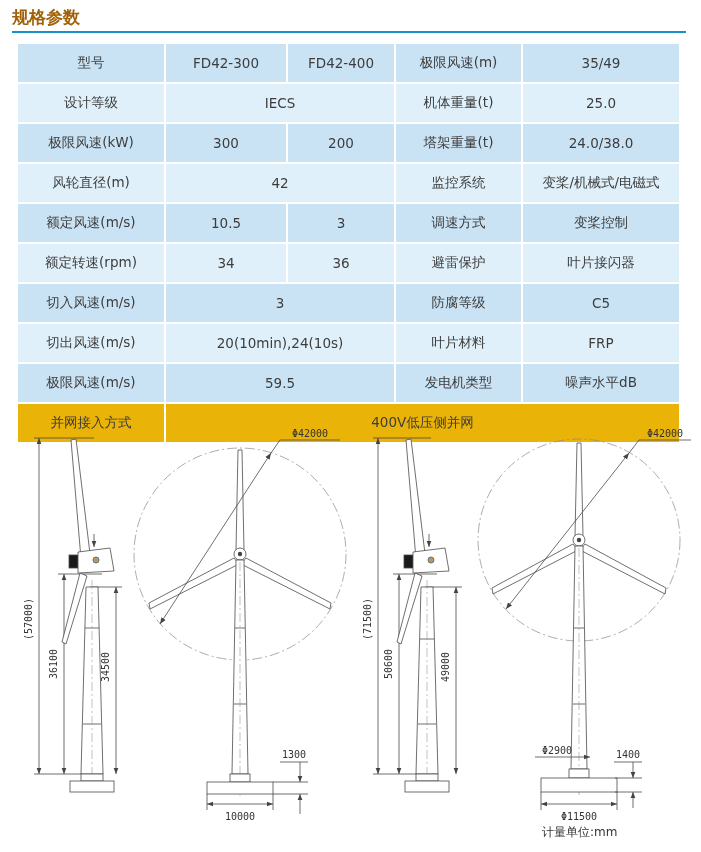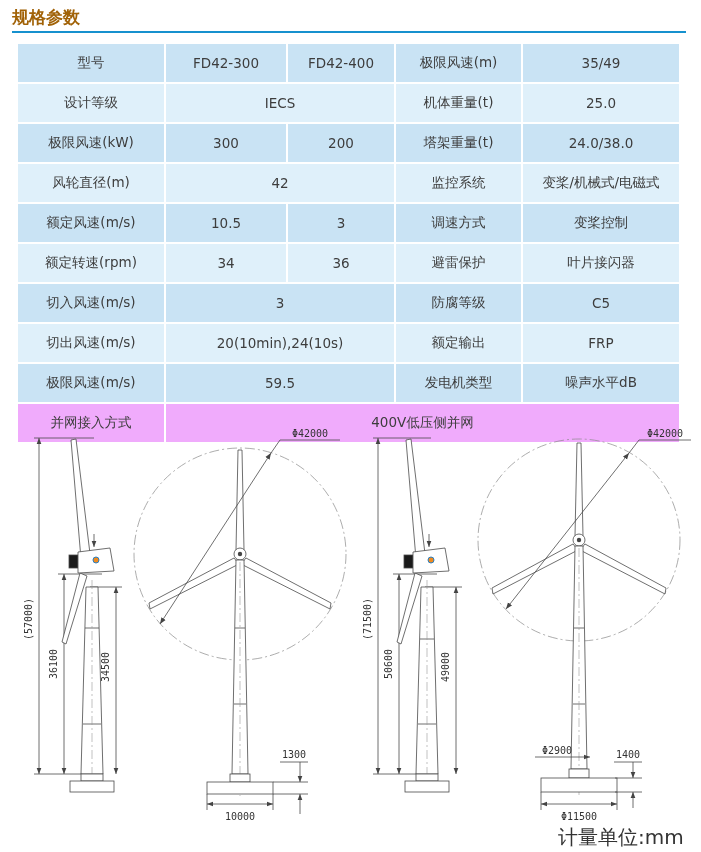--- a/index.html
+++ b/index.html
@@ -18,25 +18,25 @@
     position:absolute;left:16px;top:42px;width:665px;
     border-collapse:separate;border-spacing:2px;background:#ffffff;
     table-layout:fixed;
   }
   table.spec td{
     height:38px;text-align:center;vertical-align:middle;
     font-size:13.5px;color:#3d3d3d;padding:0 12px;overflow:hidden;white-space:nowrap;
   }
   table.spec tr:nth-child(odd) td{background:#c9e3f4;}
   table.spec tr:nth-child(even) td{background:#dff0fa;}
-  table.spec tr:last-child td{background:#f0abfc;}
+  table.spec tr:last-child td{background:#eab308;}
   .drawing{position:absolute;}
   svg text{font-family:"DejaVu Sans Mono","Liberation Mono",monospace;fill:#333;}
   .unit-note{
-    position:absolute;left:558px;top:824px;font-size:20px;color:#333;
+    position:absolute;left:542px;top:824px;font-size:12px;color:#333;
     font-family:"DejaVu Sans","Liberation Sans",sans-serif;
   }
 </style>
 </head>
 <body>
 
 <div class="page-title">规格参数</div>
 <div class="title-rule"></div>
 
 <table class="spec">
@@ -90,21 +90,21 @@
     </tr>
     <tr>
       <td>切入风速(m/s)</td>
       <td colspan="2">3</td>
       <td>防腐等级</td>
       <td>C5</td>
     </tr>
     <tr>
       <td>切出风速(m/s)</td>
       <td colspan="2">20(10min),24(10s)</td>
-      <td>额定输出</td>
+      <td>叶片材料</td>
       <td>FRP</td>
     </tr>
     <tr>
       <td>极限风速(m/s)</td>
       <td colspan="2">59.5</td>
       <td>发电机类型</td>
       <td>噪声水平dB</td>
     </tr>
     <tr>
       <td>并网接入方式</td>

